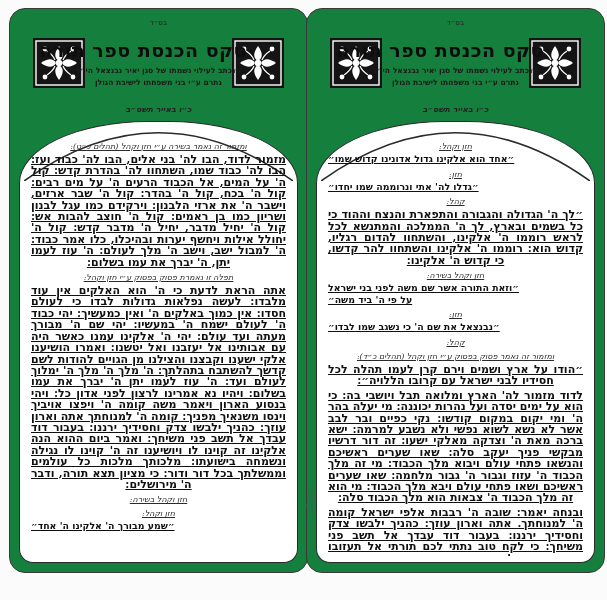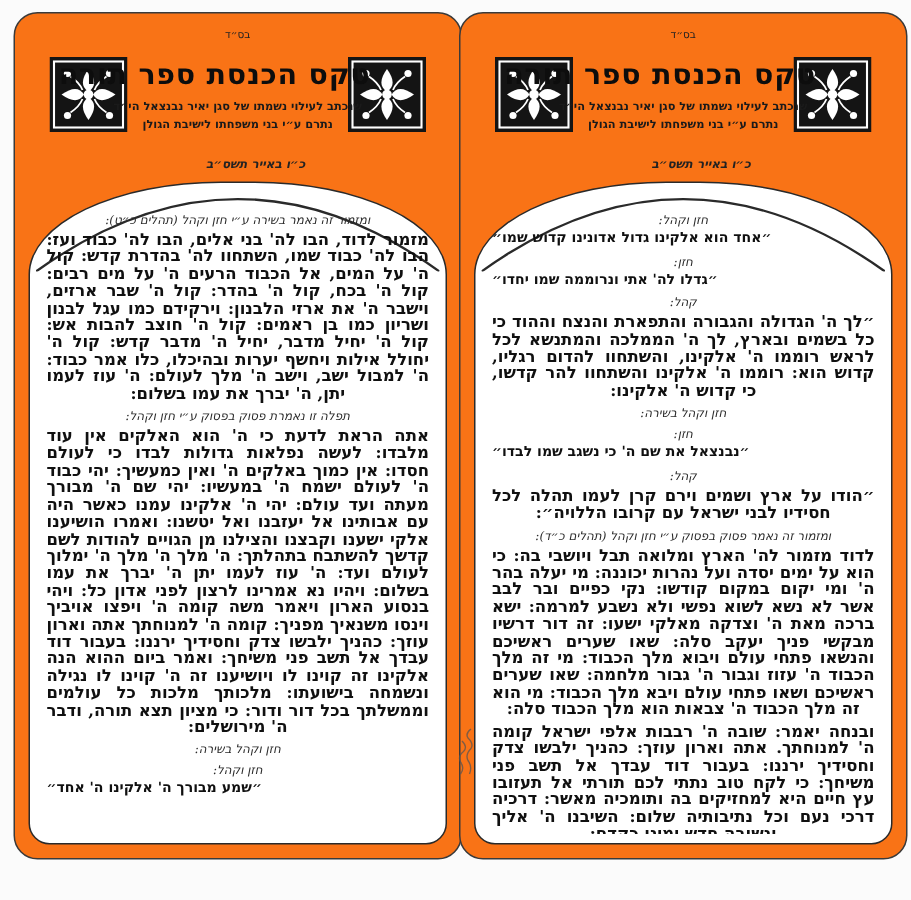--- a/index.html
+++ b/index.html
@@ -3,21 +3,21 @@
 <meta charset="utf-8">
 <style>
   html,body{margin:0;padding:0;}
   body{
     width:607px;height:600px;position:relative;overflow:hidden;
     background:#fbfbfb;
     font-family:"DejaVu Serif","DejaVu Sans",sans-serif;
   }
   .page{
     position:absolute;top:8px;width:299px;height:565px;
-    background:#f97316;
+    background:#15803d;
     border:1.5px solid #3a3a3a;border-radius:16px;
     box-sizing:border-box;
   }
   #page-left{left:9px;}
   #page-right{left:306px;}
 
   .bsd{
     position:absolute;top:10px;left:0;width:100%;
     text-align:center;font-size:7px;color:#222;direction:rtl;
   }
@@ -33,40 +33,40 @@
     text-align:center;font-size:19px;font-weight:bold;color:#0d0d0d;
     direction:rtl;letter-spacing:.5px;white-space:nowrap;
   }
   .subtitle{
     position:absolute;left:40px;right:40px;text-align:center;
     font-size:7.6px;font-weight:bold;color:#1a1a1a;direction:rtl;white-space:nowrap;
   }
   .subtitle.s1{top:57px;}
   .subtitle.s2{top:69px;text-align:center;}
   .date{
-    position:absolute;top:95px;left:12px;width:100%;text-align:center;
+    position:absolute;top:95px;left:0;width:100%;text-align:center;
     font-size:8px;font-style:italic;font-weight:bold;color:#222;direction:rtl;
   }
 
   .arch{
     position:absolute;left:9px;right:9px;top:112px;bottom:9px;
     background:#fff;
     border:1.3px solid #2a2a2a;
     border-radius:46% 46% 14px 14px / 62px 62px 14px 14px;
     box-sizing:border-box;
   }
   .inner-curve{
     position:absolute;top:3px;left:4px;width:calc(100% - 8px);height:56px;
     pointer-events:none;
   }
   .content{
     position:absolute;top:15px;left:11px;right:11px;bottom:6px;
     overflow:hidden;direction:rtl;color:#101010;
   }
-  .block{margin:2px 0;}
+  .block{margin:2px 0;text-decoration:underline;}
   .block.label{
     font-style:italic;font-weight:normal;text-align:center;
     font-size:8px;color:#2b2b2b;margin-top:5px;margin-bottom:2px;
   }
   .block.quote{
     font-weight:bold;text-align:left;font-size:9.4px;line-height:11.6px;
     white-space:pre-line;margin:2px 0;
   }
   .block.paragraph{
     font-weight:bold;text-align:justify;text-align-last:center;
@@ -184,25 +184,27 @@
       <path d="M0,58 Q134,-42 268,58" fill="none" stroke="#2a2a2a" stroke-width="1.6"></path>
     </svg>
     <div class="content">
         <div class="block label">חזן וקהל:</div>
         <div class="block quote">״אחד הוא אלקינו גדול אדונינו קדוש שמו״</div>
         <div class="block label">חזן:</div>
         <div class="block quote">״גדלו לה' אתי ונרוממה שמו יחדו״</div>
         <div class="block label">קהל:</div>
         <div class="block paragraph">״לך ה' הגדולה והגבורה והתפארת והנצח וההוד כי כל בשמים ובארץ, לך ה' הממלכה והמתנשא לכל לראש רוממו ה' אלקינו, והשתחוו להדום רגליו, קדוש הוא: רוממו ה' אלקינו והשתחוו להר קדשו, כי קדוש ה' אלקינו:</div>
         <div class="block label">חזן וקהל בשירה:</div>
+        <div class="block quote">״וזאת התורה אשר שם משה לפני בני ישראל
+על פי ה' ביד משה״</div>
         <div class="block label">חזן:</div>
         <div class="block quote">״נבנצאל את שם ה' כי נשגב שמו לבדו״</div>
         <div class="block label">קהל:</div>
+        <div class="block label">ומזמור זה נאמר פסוק בפסוק ע״י חזן וקהל (תהלים כ״ד):</div>
         <div class="block paragraph">״הודו על ארץ ושמים וירם קרן לעמו תהלה לכל חסידיו לבני ישראל עם קרובו הללויה״:</div>
-        <div class="block label">ומזמור זה נאמר פסוק בפסוק ע״י חזן וקהל (תהלים כ״ד):</div>
         <div class="block paragraph">לדוד מזמור לה' הארץ ומלואה תבל ויושבי בה: כי הוא על ימים יסדה ועל נהרות יכוננה: מי יעלה בהר ה' ומי יקום במקום קודשו: נקי כפיים ובר לבב אשר לא נשא לשוא נפשי ולא נשבע למרמה: ישא ברכה מאת ה' וצדקה מאלקי ישעו: זה דור דרשיו מבקשי פניך יעקב סלה: שאו שערים ראשיכם והנשאו פתחי עולם ויבוא מלך הכבוד: מי זה מלך הכבוד ה' עזוז וגבור ה' גבור מלחמה: שאו שערים ראשיכם ושאו פתחי עולם ויבא מלך הכבוד: מי הוא זה מלך הכבוד ה' צבאות הוא מלך הכבוד סלה:</div>
         <div class="block paragraph">ובנחה יאמר: שובה ה' רבבות אלפי ישראל קומה ה' למנוחתך. אתה וארון עוזך: כהניך ילבשו צדק וחסידיך ירננו: בעבור דוד עבדך אל תשב פני משיחך: כי לקח טוב נתתי לכם תורתי אל תעזובו עץ חיים היא למחזיקים בה ותומכיה מאשר: דרכיה דרכי נעם וכל נתיבותיה שלום: השיבנו ה' אליך ונשובה חדש ימינו כקדם:</div>
       </div>
   </div>
 
   <svg class="scribble" viewBox="0 0 14 52">
     <path d="M3 48 Q6 44 3 40 Q1 36 5 33 Q8 30 4 26 M9 48 Q11 43 8 39 Q6 35 10 31 Q12 28 8 24 Q6 21 10 18" fill="none" stroke="#555" stroke-width="0.9"></path>
   </svg>
 </div>
 

